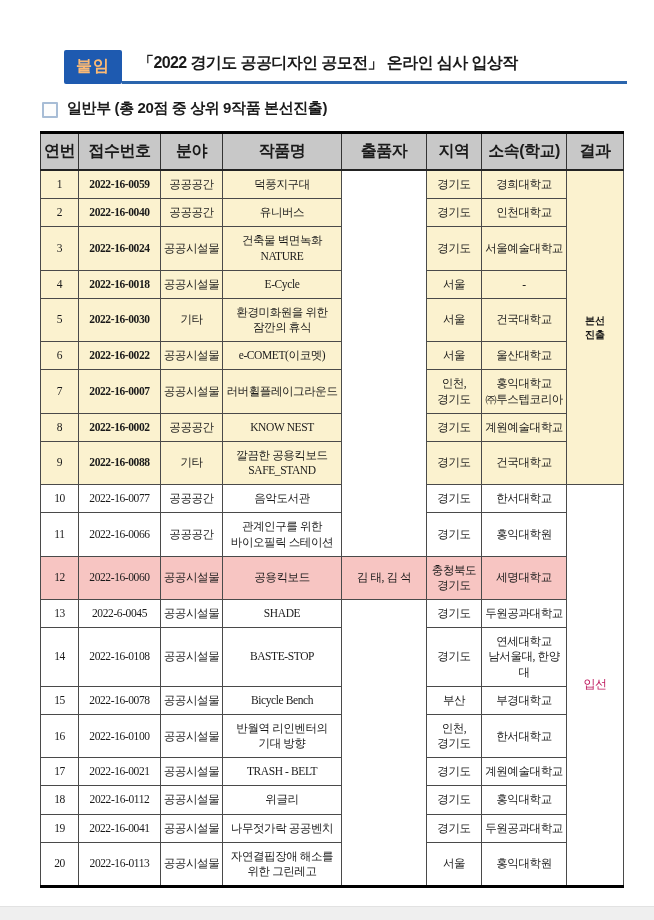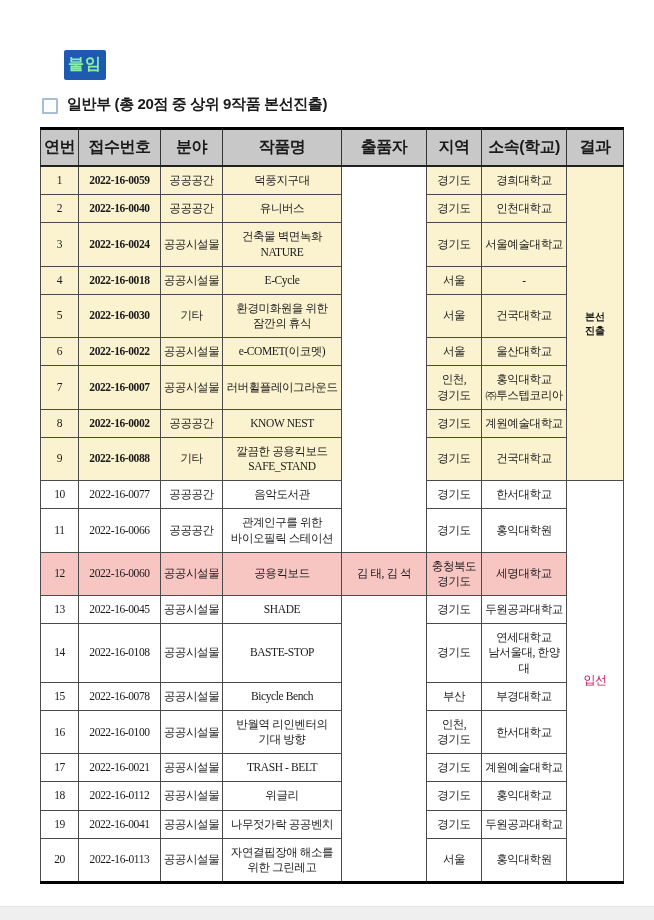--- a/index.html
+++ b/index.html
@@ -6,22 +6,22 @@
   body{
     width:654px;height:920px;position:relative;overflow:hidden;
     background:#ffffff;color:#1a1a1a;
     font-family:"Liberation Sans",sans-serif;
   }
   .doc{padding:50px 27px 0 40px;}
 
   
   .header-row{display:flex;align-items:stretch;margin:0 0 0 24px;}
   .badge{
-    background:#1e5ab0;color:#86efac;font-weight:bold;font-size:16px;
-    padding:4px 4px 5px;border-radius:2px;letter-spacing:1px;
+    background:#1e5ab0;color:#fdba74;font-weight:bold;font-size:16px;
+    padding:4px 12px 5px;border-radius:2px;letter-spacing:1px;
     display:flex;align-items:center;
   }
   .title-wrap{
     flex:1;border-bottom:3px solid #2a65ad;
     padding:3px 0 7px 16px;font-size:16px;font-weight:bold;
     letter-spacing:-0.6px;white-space:nowrap;
   }
   .subtitle-row{
     display:flex;align-items:flex-end;gap:9px;
     margin:15px 0 13px 2px;font-size:15px;font-weight:bold;letter-spacing:-0.4px;
@@ -65,20 +65,21 @@
     background:#efefef;border-top:1px solid #e2e2e2;
   }
 </style>
 </head>
 <body>
 
 <div class="doc">
 
   <div class="header-row">
     <span class="badge">붙임</span>
+    <div class="title-wrap">「2022 경기도 공공디자인 공모전」 온라인 심사 입상작</div>
   </div>
 
   <div class="subtitle-row">
     <span class="sq"></span>
     <span>일반부 (총 20점 중 상위 9작품 본선진출)</span>
   </div>
 
   <table class="results">
     <colgroup>
       <col style="width:38px">
@@ -216,21 +217,21 @@
           <td class="receipt">2022-16-0060</td>
           <td class="field">공공시설물</td>
           <td class="title">공용킥보드</td>
           <td class="exhibitor">김  태, 김  석</td>
           <td class="region">충청북도
 경기도</td>
           <td class="affiliation">세명대학교</td>
         </tr>
         <tr>
           <td class="no">13</td>
-          <td class="receipt">2022-16-0045</td>
+          <td class="receipt">2022-6-0045</td>
           <td class="field">공공시설물</td>
           <td class="title">SHADE</td>
           <td class="exhibitor exhibitor-redacted"></td>
           <td class="region">경기도</td>
           <td class="affiliation">두원공과대학교</td>
         </tr>
         <tr>
           <td class="no">14</td>
           <td class="receipt">2022-16-0108</td>
           <td class="field">공공시설물</td>

